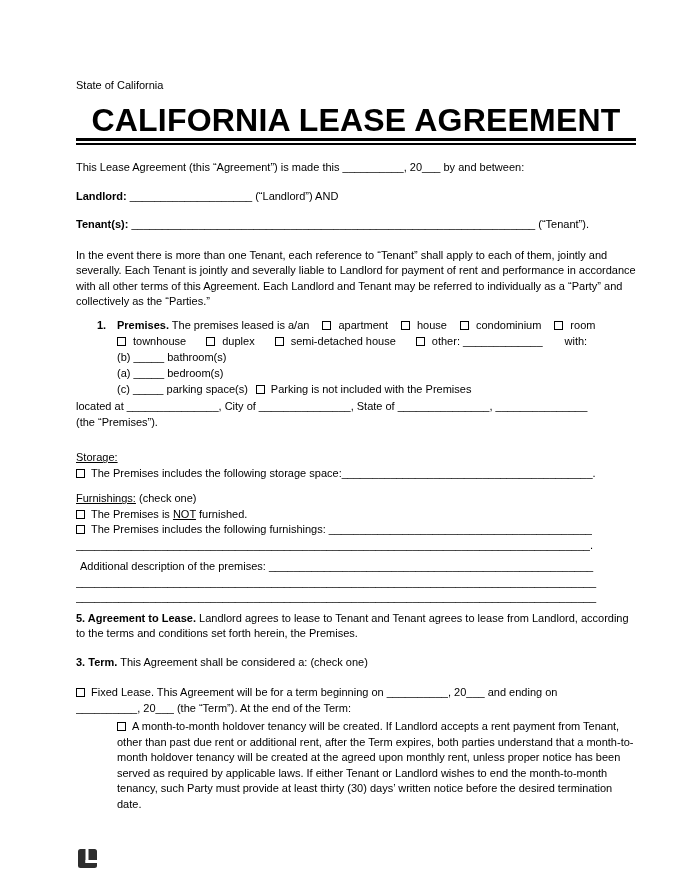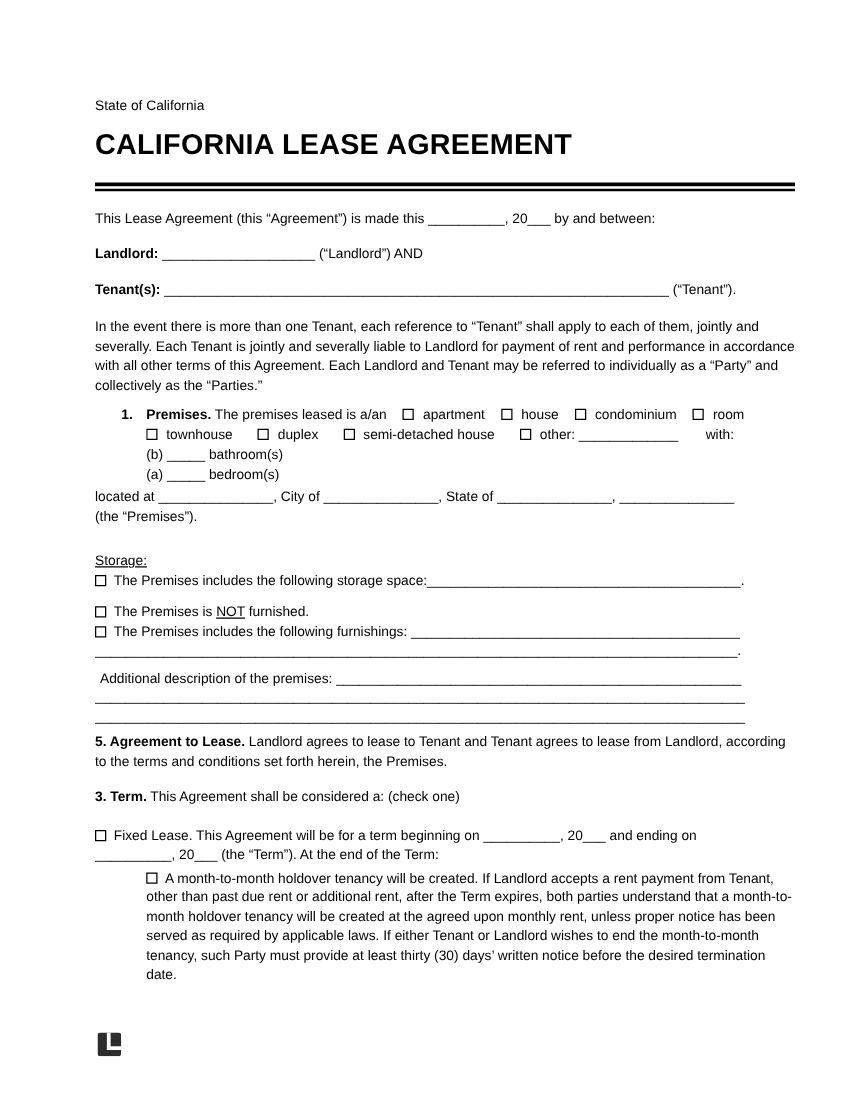--- a/index.html
+++ b/index.html
@@ -10,22 +10,22 @@
     font-size: 11px; color: #000; line-height: 1.41;
     overflow: hidden;
   }
   .page { padding: 78px 44px 0 76px; width: 680px; }
   .b { font-weight: bold; }
   .u { text-decoration: underline; }
   .nowrap { white-space: nowrap; overflow: hidden; }
   .line { margin-bottom: 13px; }
 
   .doc-title {
-    font-size: 23px; font-weight: bold; 
-    line-height: 1.15; margin: 8px 0 18px 0; letter-spacing: 0.2px;
+    font-size: 32px; font-weight: bold; text-align: center;
+    line-height: 1.15; margin: 8px 0 0 0; letter-spacing: 0.2px;
   }
   .title-rule { margin-bottom: 15px; }
   .title-rule .r1 { height: 3px; background: #000; }
   .title-rule .r2 { height: 2px; background: #000; margin-top: 2px; }
 
   .cb {
     display: inline-block; width: 9px; height: 9px;
     border: 1px solid #000; vertical-align: -1px; background: #fff;
   }
   .cb.sp { margin-right: 6px; }
@@ -73,33 +73,35 @@
 
   <div class="nowrap" style="margin-bottom:15px;"><span class="b">Tenant(s):</span><span> __________________________________________________________________ (“Tenant”).</span></div>
 
   <div class="parties-par">In the event there is more than one Tenant, each reference to “Tenant” shall apply to each of them, jointly and severally. Each Tenant is jointly and severally liable to Landlord for payment of rent and performance in accordance with all other terms of this Agreement. Each Landlord and Tenant may be referred to individually as a “Party” and collectively as the “Parties.”</div>
 
   <div class="plist">
     <div class="nowrap"><span class="num b">1.</span><span class="b">Premises.</span><span> The premises leased is a/an</span><span class="opt"><span class="cb"></span><span>apartment</span></span><span class="opt"><span class="cb"></span><span>house</span></span><span class="opt"><span class="cb"></span><span>condominium</span></span><span class="opt"><span class="cb"></span><span>room</span></span></div>
     <div class="cont row2 nowrap"><span class="opt"><span class="cb"></span><span>townhouse</span></span><span class="opt"><span class="cb"></span><span>duplex</span></span><span class="opt"><span class="cb"></span><span>semi-detached house</span></span><span class="opt"><span class="cb"></span><span>other: _____________</span></span><span class="with">with:</span></div>
     <div class="cont">(b) _____ bathroom(s)</div>
     <div class="cont">(a) _____ bedroom(s)</div>
+    <div class="cont nowrap"><span>(c) _____ parking space(s)</span><span class="c-opt"><span class="cb"></span><span>Parking is not included with the Premises</span></span></div>
   </div>
 
   <div class="located">
     <div class="nowrap">located at _______________, City of _______________, State of _______________, _______________</div>
     <div>(the “Premises”).</div>
   </div>
 
   <div class="storage">
     <div><span class="u">Storage:</span></div>
     <div class="nowrap"><span class="cb sp"></span><span>The Premises includes the following storage space:_________________________________________.</span></div>
   </div>
 
   <div class="furn">
+    <div><span class="u">Furnishings:</span><span> (check one)</span></div>
     <div class="nowrap"><span class="cb sp"></span><span>The Premises is </span><span class="u">NOT</span><span> furnished.</span></div>
     <div class="nowrap"><span class="cb sp"></span><span>The Premises includes the following furnishings: ___________________________________________</span></div>
     <div class="nowrap">____________________________________________________________________________________.</div>
   </div>
 
   <div class="additional">
     <div class="first nowrap">Additional description of the premises: _____________________________________________________</div>
     <div class="nowrap">_____________________________________________________________________________________</div>
     <div class="nowrap">_____________________________________________________________________________________</div>
   </div>

